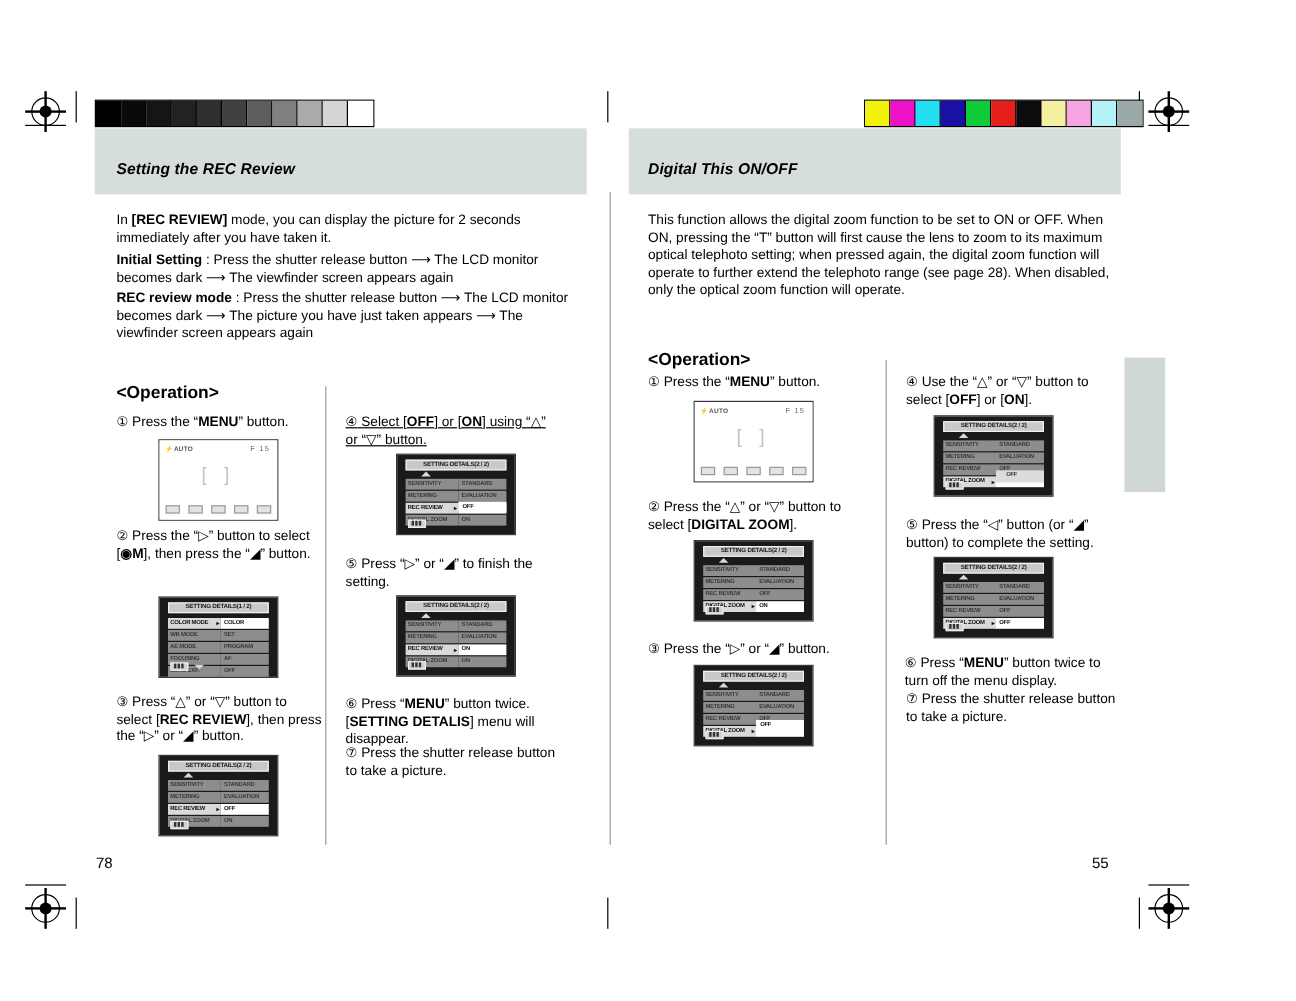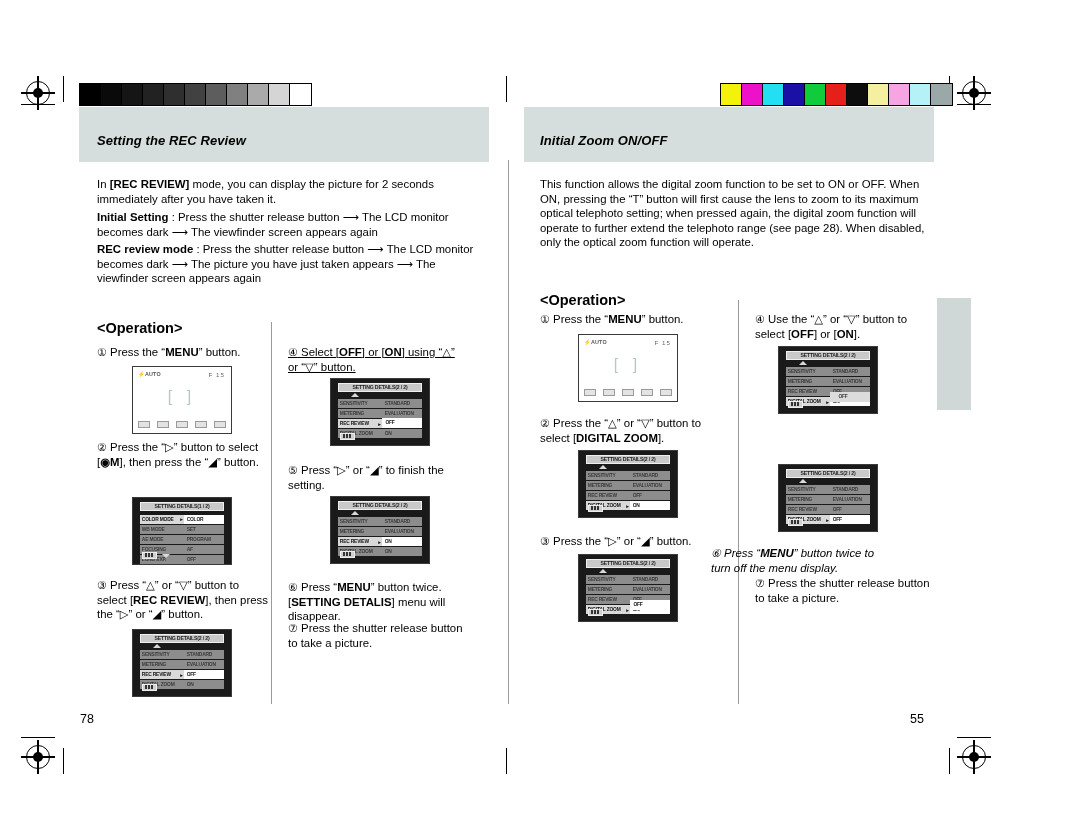--- a/index.html
+++ b/index.html
@@ -317,21 +317,21 @@
   <div class="txt" style="left:288px;top:580px;width:182px;">
     <span class="num">⑥</span> Press “<b>MENU</b>” button twice. [<b>SETTING DETALIS</b>] menu will disappear.
   </div>
   <div class="txt" style="left:288px;top:621px;width:182px;">
     <span class="num">⑦</span> Press the shutter release button to take a picture.
   </div>
 
   <div class="pagenum" style="left:80px;top:712px;">78</div>
 
   <div class="hdrband" style="left:524px;top:107px;width:410px;height:55px;"></div>
-  <div class="hdrtitle" style="left:540px;top:133px;">Initial Zoom ON/OFF</div>
+  <div class="hdrtitle" style="left:540px;top:133px;">Digital This ON/OFF</div>
 
   <div class="txt" style="left:540px;top:177px;width:398px;">This function allows the digital zoom function to be set to ON or OFF. When ON, pressing the “T” button will first cause the lens to zoom to its maximum optical telephoto setting; when pressed again, the digital zoom function will operate to further extend the telephoto range (see page 28). When disabled, only the optical zoom function will operate.</div>
 
   <div class="op" style="left:540px;top:292px;">&lt;Operation&gt;</div>
 
   <div class="vsep" style="left:738px;top:300px;height:404px;"></div>
   <div class="edgetab" style="left:937px;top:298px;width:34px;height:112px;"></div>
 
   <div class="txt" style="left:540px;top:312px;width:185px;">
     <span class="num">①</span> Press the “<b>MENU</b>” button.
@@ -449,20 +449,23 @@
       </div>
       <div class="opt dim" style="left:52.5%;right:7%;top:68.5%;height:9.5px;padding-left:8px;">OFF</div>
       <div class="batt">
           <i></i>
           <i></i>
           <i></i>
         </div>
     </div>
   </div>
 
+  <div class="txt" style="left:755px;top:431px;width:180px;">
+    <span class="num">⑤</span> Press the “◁” button (or “◢” button) to complete the setting.
+  </div>
 
   <div class="lcd" style="left:778px;top:464px;width:100px;height:68px;">
     <div class="menu">
       <div class="mtitle">SETTING DETAILS(2 / 2)</div>
       <div class="uarrow"></div>
       <div class="rows" style="top:30%;">
         <div class="row">
           <span class="lbl">SENSITIVITY</span>
           <span class="val">STANDARD</span>
         </div>
@@ -480,21 +483,21 @@
         </div>
       </div>
       <div class="batt">
           <i></i>
           <i></i>
           <i></i>
         </div>
     </div>
   </div>
 
-  <div class="txt" style="left:711px;top:546px;width:180px;font-style:italic;">
+  <div class="txt" style="left:754px;top:546px;width:180px;">
     <span class="num">⑥</span> Press “<b>MENU</b>” button twice to turn off the menu display.
   </div>
   <div class="txt" style="left:755px;top:576px;width:180px;">
     <span class="num">⑦</span> Press the shutter release button to take a picture.
   </div>
 
   <div class="pagenum" style="left:910px;top:712px;">55</div>
 </div>
 
 </body></html>

